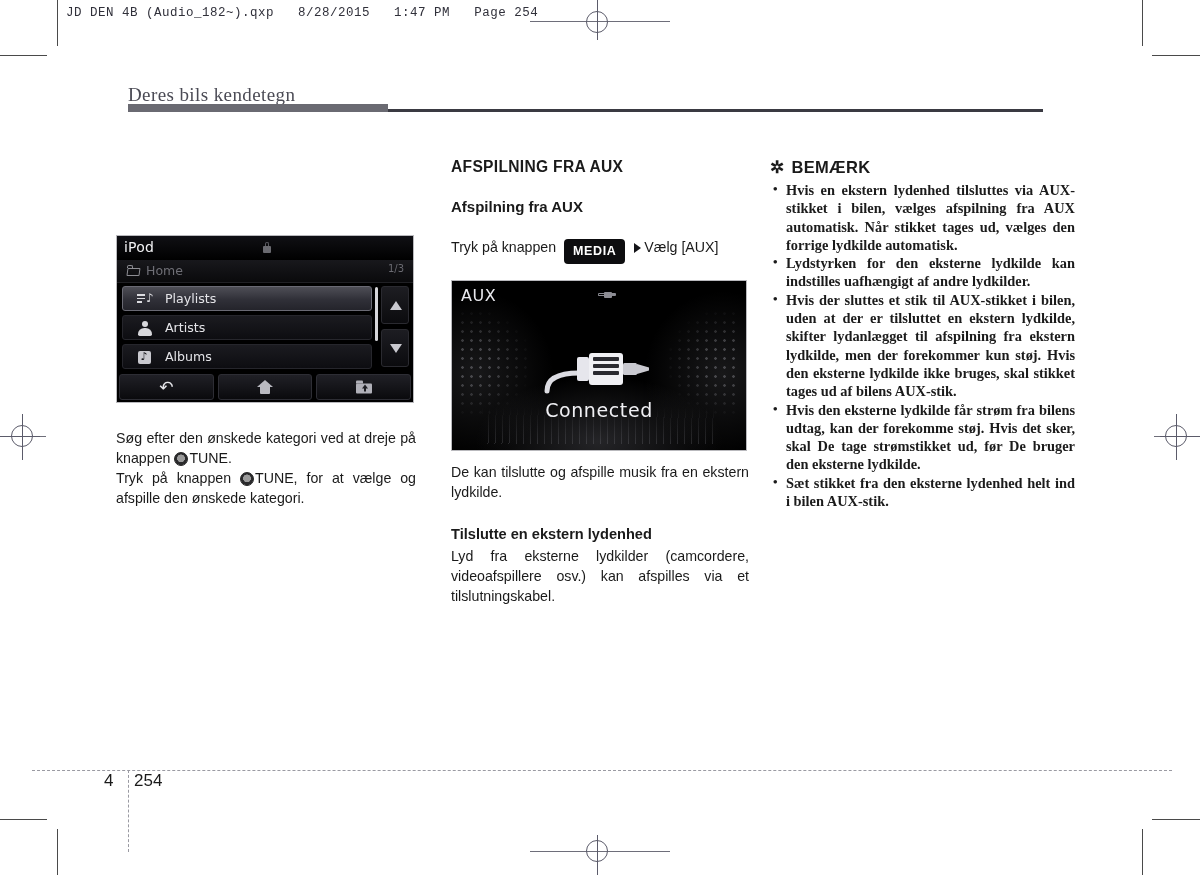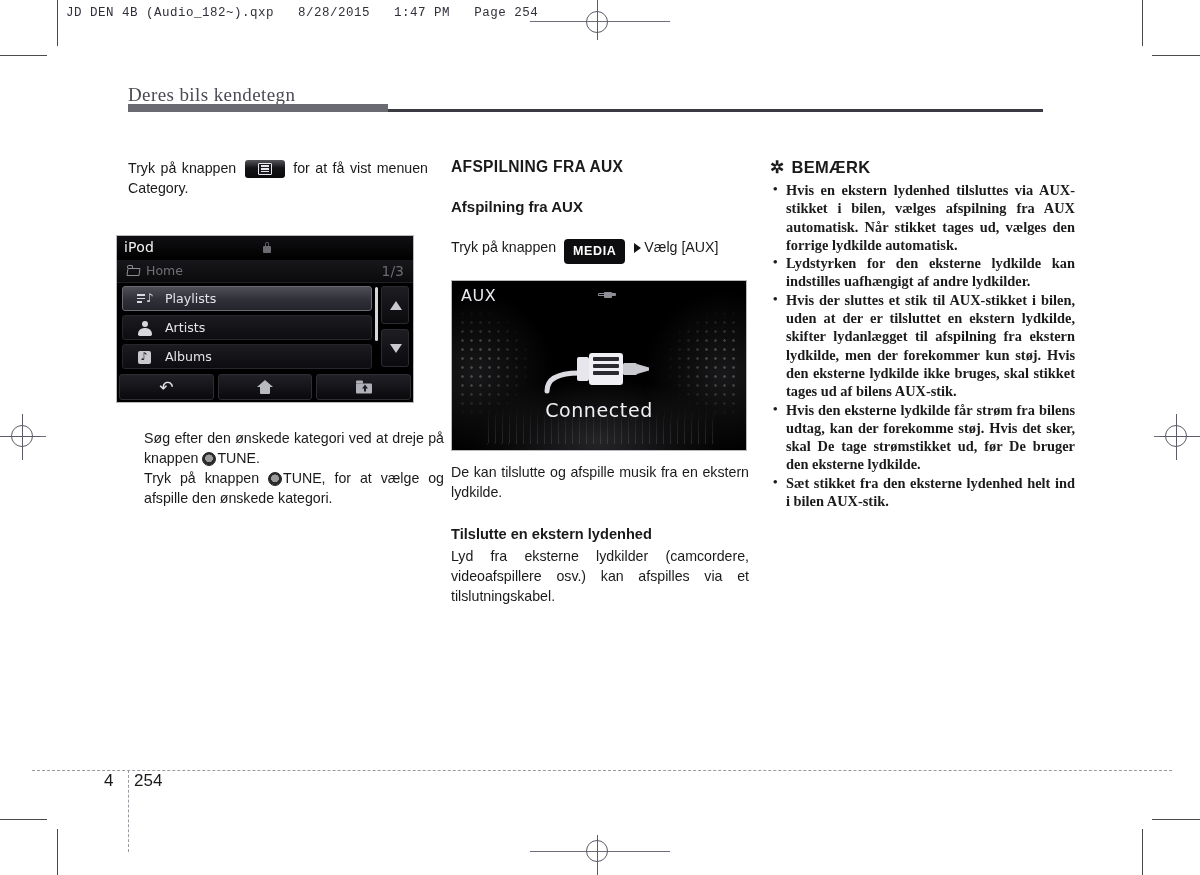--- a/index.html
+++ b/index.html
@@ -220,21 +220,21 @@
     position: absolute; left: 0; top: 2.5px; width: 13px; height: 7.5px;
     border: 1px solid #8d8d93; border-radius: 1px; box-sizing: border-box;
     transform: skewX(-8deg);
   }
   .ipod-breadcrumb .bc-label {
     position: absolute; left: 29px; top: 3px;
     color: #6f6f76; font-size: 12.5px;
   }
   .ipod-breadcrumb .bc-page {
     position: absolute; right: 9px; top: 3px;
-    color: #6a6a71; font-size: 14px;
+    color: #6a6a71; font-size: 10px;
   }
 
   .ipod-body { position: relative; height: 88px; }
   .ipod-list {
     position: absolute; left: 5px; top: 3px; width: 250px;
   }
   .ipod-row {
     height: 25px;
     margin-bottom: 4px;
     border-radius: 3px;
@@ -527,31 +527,20 @@
   <span>8/28/2015</span>
   <span>1:47 PM</span>
   <span>Page 254</span>
 </div>
 
 <div class="page-title">Deres bils kendetegn</div>
 <div class="title-bar-dark"></div>
 <div class="title-bar-thin"></div>
 
 <div class="col col-left">
-  <p class="body-text">
-    <span>Tryk på knappen</span>
-    <span class="btn-chip">
-      <span class="glyph">
-          <i></i>
-          <i></i>
-          <i></i>
-        </span>
-    </span>
-    <span>for at få vist menuen Category.</span>
-  </p>
 </div>
 
 <div class="device ipod-device">
   <div class="ipod-titlebar">
     <span class="ttl">iPod</span>
     <span class="lock-icon">
       <span class="shackle"></span>
         <span class="bodyl"></span>
     </span>
   </div>
@@ -613,21 +602,21 @@
       <span class="gl icon-folderup">
         <span class="ftab"></span>
           <span class="fbod"></span>
           <span class="uarr"></span>
           <span class="ustem"></span>
       </span>
     </div>
   </div>
 </div>
 
-<div class="col" style="left:144px; top:428px; width:300px;">
+<div class="col" style="left:116px; top:428px; width:300px;">
   <p class="body-text">
     <span>Søg efter den ønskede kategori ved at dreje på knappen</span>
     <span class="knob"></span><span>TUNE.</span>
   </p>
   <p class="body-text">
     <span>Tryk på knappen</span>
     <span class="knob"></span><span>TUNE, for at vælge og afspille den ønskede kategori.</span>
   </p>
 </div>
 

